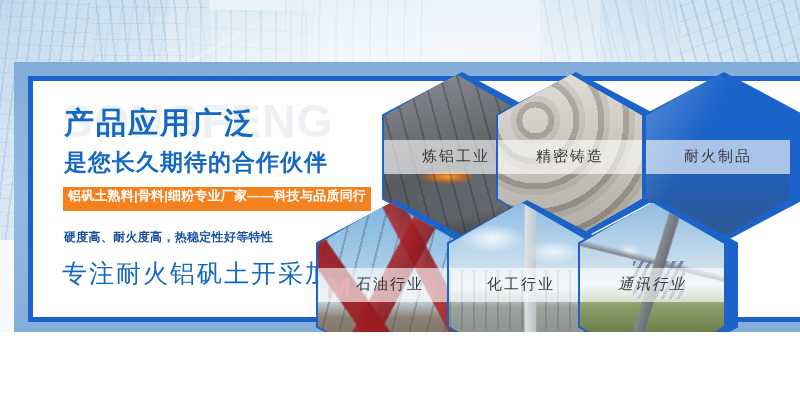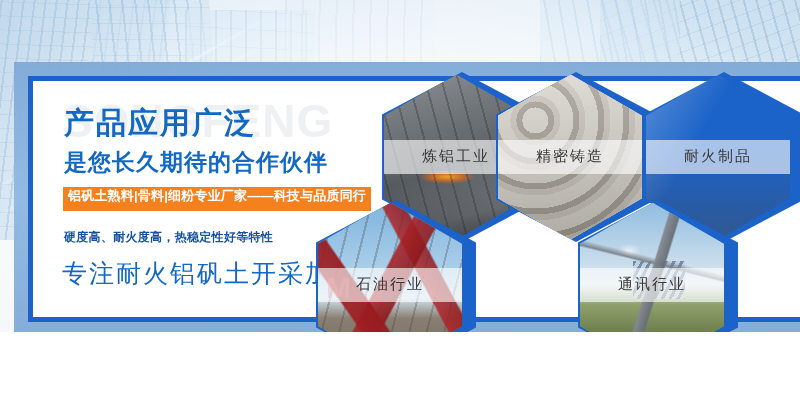--- a/index.html
+++ b/index.html
@@ -344,22 +344,30 @@
   <div class="hex" style="left:316px; top:200px;">
     <div class="hex-inner">
       <div class="hex-photo ph-oil"></div>
       <div class="hex-wm">M</div>
       <div class="hex-label">
         <span>石油行业</span>
       </div>
     </div>
   </div>
 
-
-  <div class="hex" style="left:578px; top:200px;">
+  <div class="hex" style="left:447px; top:200px;">
+    <div class="hex-inner">
+      <div class="hex-photo ph-chem"></div>
+      <div class="hex-label">
+        <span>化工行业</span>
+      </div>
+    </div>
+  </div>
+
+  <div class="hex" style="left:578px; top:200px;font-style:italic;">
     <div class="hex-inner">
       <div class="hex-photo ph-comm"></div>
       <div class="hex-label">
         <span>通讯行业</span>
       </div>
     </div>
   </div>
 
 </div>
 

